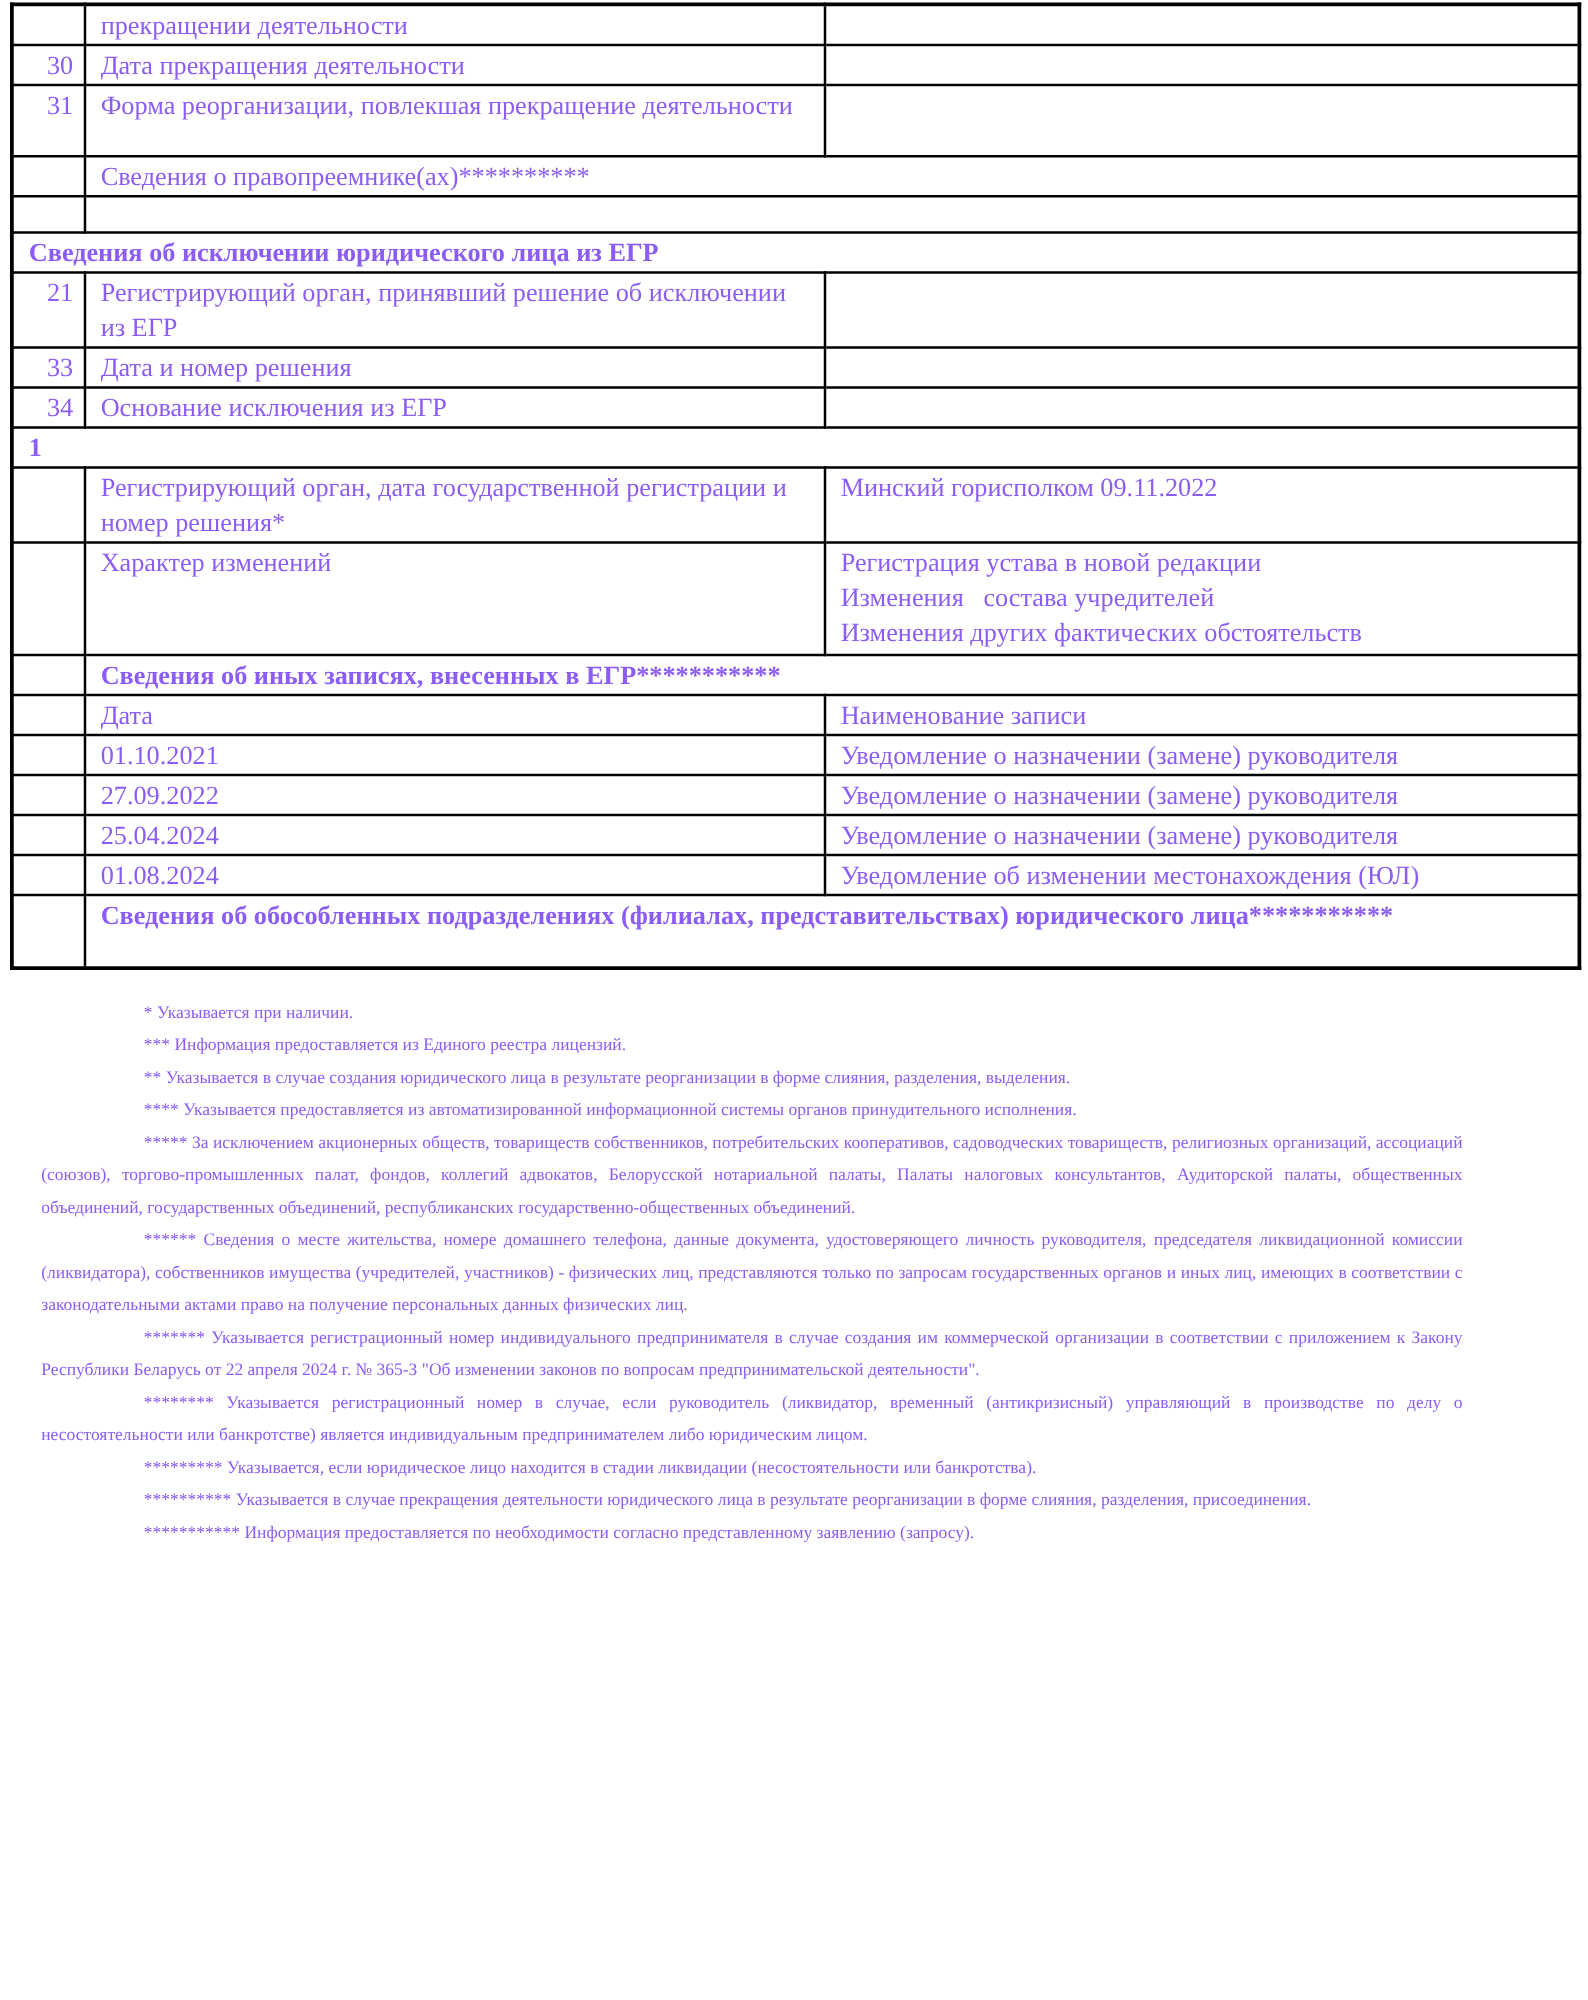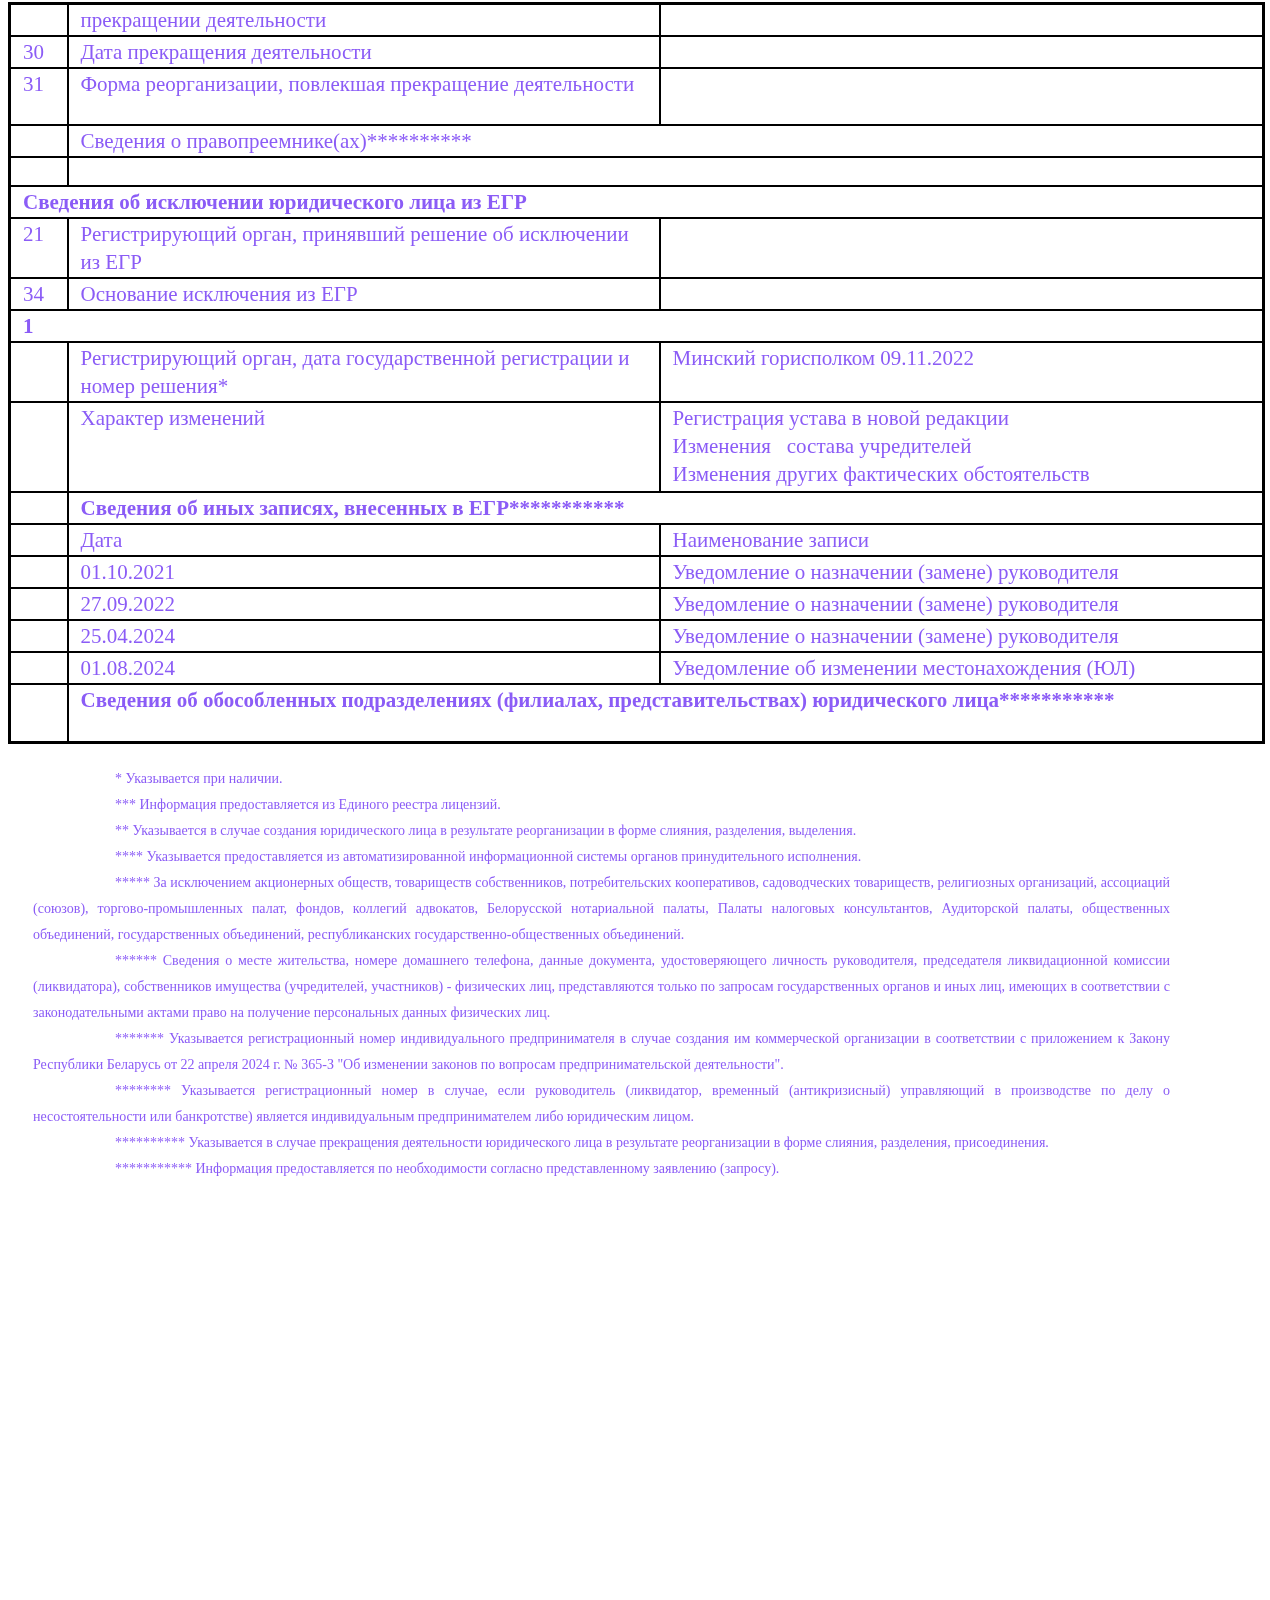--- a/index.html
+++ b/index.html
@@ -21,21 +21,21 @@
   }
   table.reg td{
     border:2px solid #000;
     font-size:21px;
     line-height:28px;
     vertical-align:top;
     padding:1px 8px 1px 12px;
     overflow:hidden;
     word-wrap:break-word;
   }
-  td.num{text-align:left;padding:1px 2px;}
+  td.num{text-align:right;padding:1px 2px;}
   td.ctr{text-align:left;padding:1px 6px;}
   .bold{font-weight:bold;}
   .footnotes{
     margin:22px 100px 0 33px;
     width:1137px;
   }
   .footnotes p{
     margin:0;
     font-size:14px;
     line-height:26px;
@@ -77,20 +77,25 @@
       <tr style="height:29px">
         <td class="num"></td>
         <td class="ctr" colspan="2"></td>
       </tr>
       <tr style="height:31px">
         <td class="ctr bold" colspan="3">Сведения об исключении юридического лица из ЕГР</td>
       </tr>
       <tr style="height:57px">
         <td class="num">21</td>
         <td>Регистрирующий орган, принявший решение об исключении из ЕГР</td>
+        <td></td>
+      </tr>
+      <tr style="height:29px">
+        <td class="num">33</td>
+        <td>Дата и номер решения</td>
         <td></td>
       </tr>
       <tr style="height:29px">
         <td class="num">34</td>
         <td>Основание исключения из ЕГР</td>
         <td></td>
       </tr>
       <tr style="height:31px">
         <td class="ctr bold" colspan="3">1</td>
       </tr>
@@ -146,17 +151,18 @@
 
   <div class="footnotes">
     <p>* Указывается при наличии.</p>
     <p>*** Информация предоставляется из Единого реестра лицензий.</p>
     <p>** Указывается в случае создания юридического лица в результате реорганизации в форме слияния, разделения, выделения.</p>
     <p>**** Указывается предоставляется из автоматизированной информационной системы органов принудительного исполнения.</p>
     <p>***** За исключением акционерных обществ, товариществ собственников, потребительских кооперативов, садоводческих товариществ, религиозных организаций, ассоциаций (союзов), торгово-промышленных палат, фондов, коллегий адвокатов, Белорусской нотариальной палаты, Палаты налоговых консультантов, Аудиторской палаты, общественных объединений, государственных объединений, республиканских государственно-общественных объединений.</p>
     <p>****** Сведения о месте жительства, номере домашнего телефона, данные документа, удостоверяющего личность руководителя, председателя ликвидационной комиссии (ликвидатора), собственников имущества (учредителей, участников) - физических лиц, представляются только по запросам государственных органов и иных лиц, имеющих в соответствии с законодательными актами право на получение персональных данных физических лиц.</p>
     <p>******* Указывается регистрационный номер индивидуального предпринимателя в случае создания им коммерческой организации в соответствии с приложением к Закону Республики Беларусь от 22 апреля 2024 г. № 365-З "Об изменении законов по вопросам предпринимательской деятельности".</p>
     <p>******** Указывается регистрационный номер в случае, если руководитель (ликвидатор, временный (антикризисный) управляющий в производстве по делу о несостоятельности или банкротстве) является индивидуальным предпринимателем либо юридическим лицом.</p>
+    <p>********* Указывается, если юридическое лицо находится в стадии ликвидации (несостоятельности или банкротства).</p>
     <p>********** Указывается в случае прекращения деятельности юридического лица в результате реорганизации в форме слияния, разделения, присоединения.</p>
     <p>*********** Информация предоставляется по необходимости согласно представленному заявлению (запросу).</p>
   </div>
 
 </div>
 
 </body></html>

